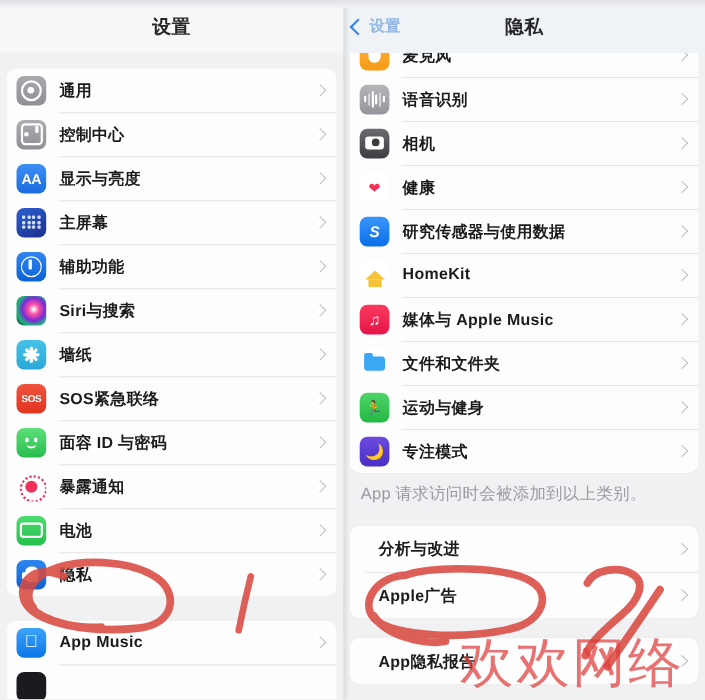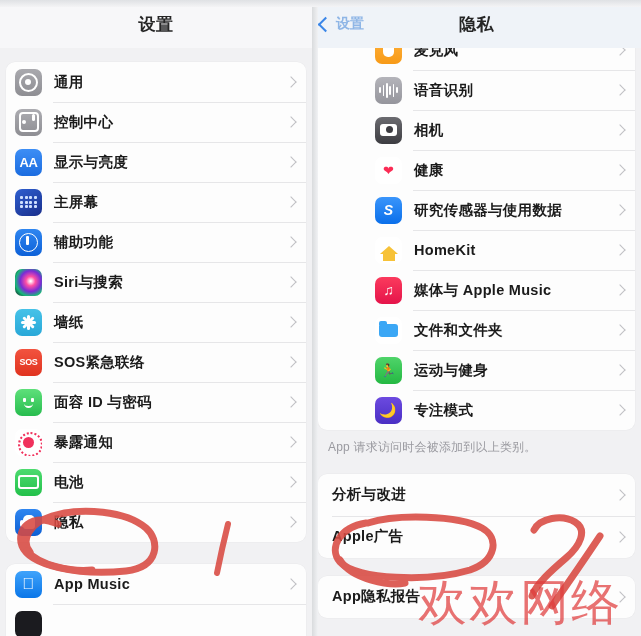--- a/index.html
+++ b/index.html
@@ -65,27 +65,27 @@
 
   .ico{
     width:27px;height:27px;border-radius:7px;flex:0 0 27px;
     display:flex;align-items:center;justify-content:center;
     font-size:11px;color:#fff;font-weight:bold;position:relative;overflow:hidden;
   }
   .label{
     margin-left:12px;font-size:14.5px;color:#1b1b1b;font-weight:bold;
     letter-spacing:.3px;white-space:nowrap;
   }
-  .row.noicon .label{margin-left:0;}
+  .row.noicon .label{margin-left:12px;}
   .chev{
     position:absolute;right:11px;top:50%;transform:translateY(-50%) rotate(45deg);
     width:7px;height:7px;border-right:1.8px solid #bfbfc4;border-top:1.8px solid #bfbfc4;
   }
   .footnote{
-    font-size:12px;color:#9a9aa0;padding:9px 16px 6px 16px;line-height:1.4;
+    font-size:15px;color:#9a9aa0;padding:9px 16px 6px 16px;line-height:1.4;
     letter-spacing:.2px;
   }
   .gap{height:22px;}
 
   
   .ic-gear{background:linear-gradient(180deg,#a9a9ae,#8e8e93);}
   .ic-gear .g{width:15px;height:15px;border-radius:50%;border:2.4px solid #fff;position:relative;}
   .ic-gear .g::after{content:"";position:absolute;left:4.3px;top:4.3px;width:6px;height:6px;border-radius:50%;background:#fff;}
 
   .ic-cc{background:linear-gradient(180deg,#acacb1,#8e8e93);}
@@ -314,21 +314,21 @@
     <div class="navbar">
       <div class="back-btn">
         <span class="chev-left"></span>
         <span class="back-label">设置</span>
       </div>
       <div class="nav-title">隐私</div>
     </div>
 
     <div class="body">
 
-      <div class="card flush-top" style="margin-top:-18px;padding-left:48px;">
+      <div class="card flush-top" style="margin-top:-18px;">
 
         <div class="row">
           <div class="ico ic-mic">
               <div class="m"></div>
             </div>
           <div class="label">麦克风</div>
           <div class="chev"></div>
         </div>
 
         <div class="row">

